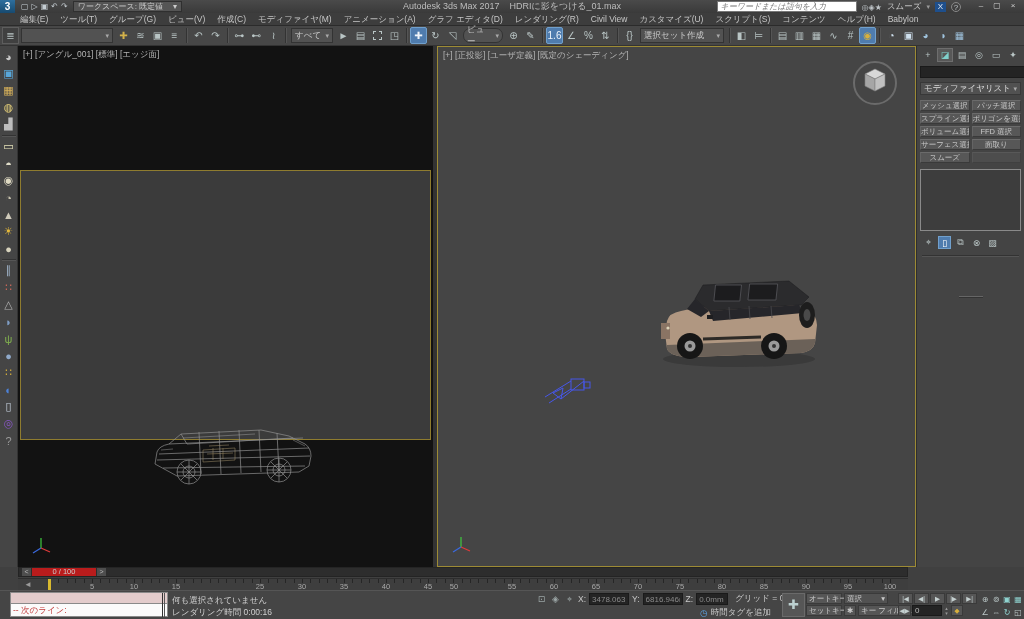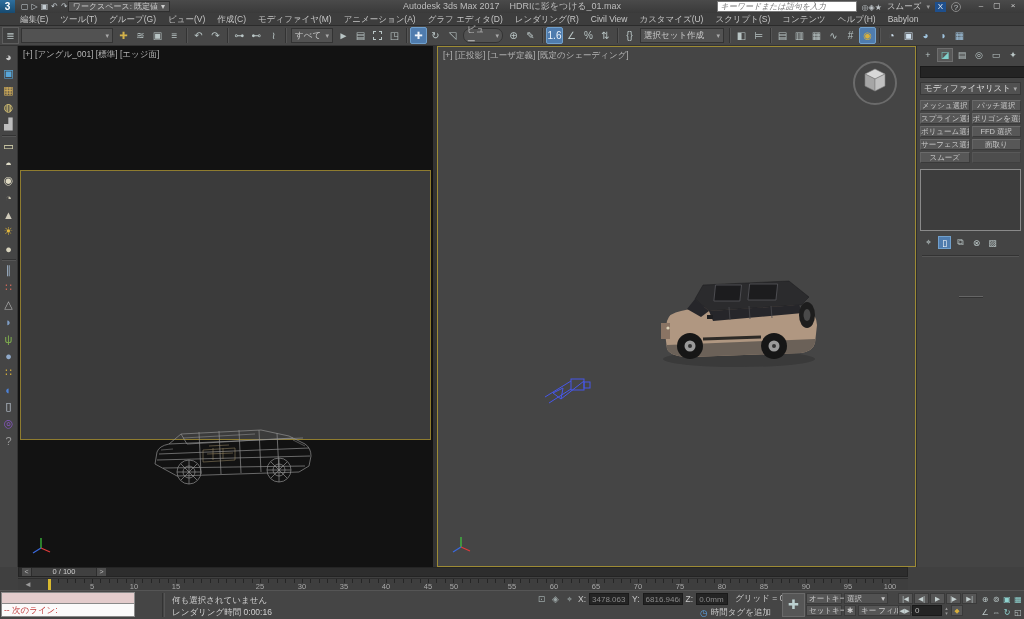--- a/index.html
+++ b/index.html
@@ -9,22 +9,22 @@
   .app { position:relative; width:1024px; height:619px; background:#444; }
 
   
   .titlebar { position:absolute; left:0; top:0; width:1024px; height:13px;
               background:linear-gradient(#4a4a4a,#3a3a3a); display:flex; align-items:center;
               font-size:9px; color:#b9b9b9; }
   .max-logo { width:15px; height:13px; background:linear-gradient(#2e6f9e,#174a70); color:#fff;
               font-weight:bold; font-size:10px; text-align:center; line-height:13px; }
   .qat { display:flex; align-items:center; gap:3px; margin-left:6px; }
   .qat .ticon { font-size:8px; color:#c5cdd2; cursor:default; }
-  .ws-dd { display:flex; align-items:center; gap:3px; background:#555; border:1px solid #2f2f2f;
-           height:11px; padding:0 4px; font-size:8px; color:#ccc; }
+  .ws-dd { display:flex; align-items:center; gap:10px; background:#555; border:1px solid #2f2f2f;
+           height:11px; padding:0 4px; margin-left:5px; font-size:8px; color:#ccc; }
   .tb-title { position:absolute; left:0; right:0; text-align:center; font-size:9px; color:#bdbdbd; pointer-events:none; }
   .tb-title span { pointer-events:auto; }
   .tb-right { position:absolute; right:4px; top:0; height:13px; display:flex; align-items:center; gap:5px; }
   .search-box { width:140px; height:11px; background:#fff; border:1px solid #777; font-size:8px;
                 color:#333; padding:0 3px; font-style:italic; }
   .tb-right .ticon { font-size:8px; color:#c0c6ca; }
   .signin { font-size:8.5px; color:#c8c8c8; }
   .xch { width:11px; height:10px; background:#1e4f8c; color:#dfe7f2; font-size:8px; text-align:center; line-height:10px; }
   .wctl { display:flex; gap:2px; margin-left:8px; }
   .wctl span { width:14px; height:11px; text-align:center; line-height:10px; font-size:8px; color:#cfcfcf; }
@@ -92,33 +92,33 @@
   .cp-sico.on { background:#4f7cae; border:1px solid #71a0cc; color:#fff; }
   .cp-div { height:1px; background:#333; box-shadow:0 1px 0 #555; margin:6px 2px 0 2px; }
   .cp-grip { width:24px; height:2px; border-top:1px solid #666; border-bottom:1px solid #333; margin:40px auto; }
 
   
   .timeline { position:absolute; left:0; top:567px; width:1024px; height:23px; background:#404040; }
   .tslider { position:absolute; left:18px; top:0; width:890px; height:10px; background:#2d2d2d;
              border:1px solid #242424; }
   .ts-grp { position:absolute; left:3px; top:0; display:flex; height:8px; gap:1px; }
   .ts-btn { width:9px; background:#4e4e4e; color:#bbb; font-size:7px; text-align:center; line-height:8px; }
-  .ts-handle { width:64px; background:#404040; color:#ccc; font-size:7.5px; text-align:center; line-height:8px; }
+  .ts-handle { width:64px; background:#b91c1c; color:#ccc; font-size:7.5px; text-align:center; line-height:8px; }
   .ruler { position:absolute; left:18px; top:11px; width:890px; height:12px; background:#3e3e3e;
            border-top:1px solid #2e2e2e; }
   .ticks { position:absolute; left:32px; top:0; width:845px; height:4px;
            background:repeating-linear-gradient(90deg,#262626 0,#262626 1px,transparent 1px,transparent 8.4px); }
   .rlabel { position:absolute; top:3px; transform:translateX(-50%); font-size:7.5px; color:#a8a8a8; }
   .tmarker { position:absolute; left:30px; top:0; width:3px; height:11px; background:#d8b92f; }
   .ruler-ico { position:absolute; left:6px; top:1px; font-size:8px; color:#9a9a9a; }
 
   
   .statusbar { position:absolute; left:0; top:590px; width:1024px; height:29px; background:#454545;
                border-top:1px solid #555; font-size:8.5px; }
-  .listener { position:absolute; left:1px; top:1px; width:134px; height:26px; }
+  .listener { position:absolute; left:10px; top:1px; width:158px; height:26px; }
   .macro-pane { height:12px; background:#e3cccc; border:1px solid #8a8a8a; }
   .mini-pane { height:13px; background:#fbfbfb; border:1px solid #8a8a8a; border-top:none;
                color:#c03a3a; font-size:8.5px; padding:0 2px; line-height:12px; }
   .sb-div { position:absolute; left:162px; top:2px; width:3px; height:24px;
             border-left:1px solid #333; border-right:1px solid #555; }
   .status-line  { position:absolute; left:172px; top:4px;  color:#cfcfcf; }
   .prompt-line  { position:absolute; left:172px; top:16px; color:#cfcfcf; }
   .coord { position:absolute; left:536px; top:2px; display:flex; align-items:center; gap:3px; }
   .coord .sico { font-size:9px; color:#9aa4a4; width:11px; text-align:center; }
   .coord label { color:#c9c9c9; }

